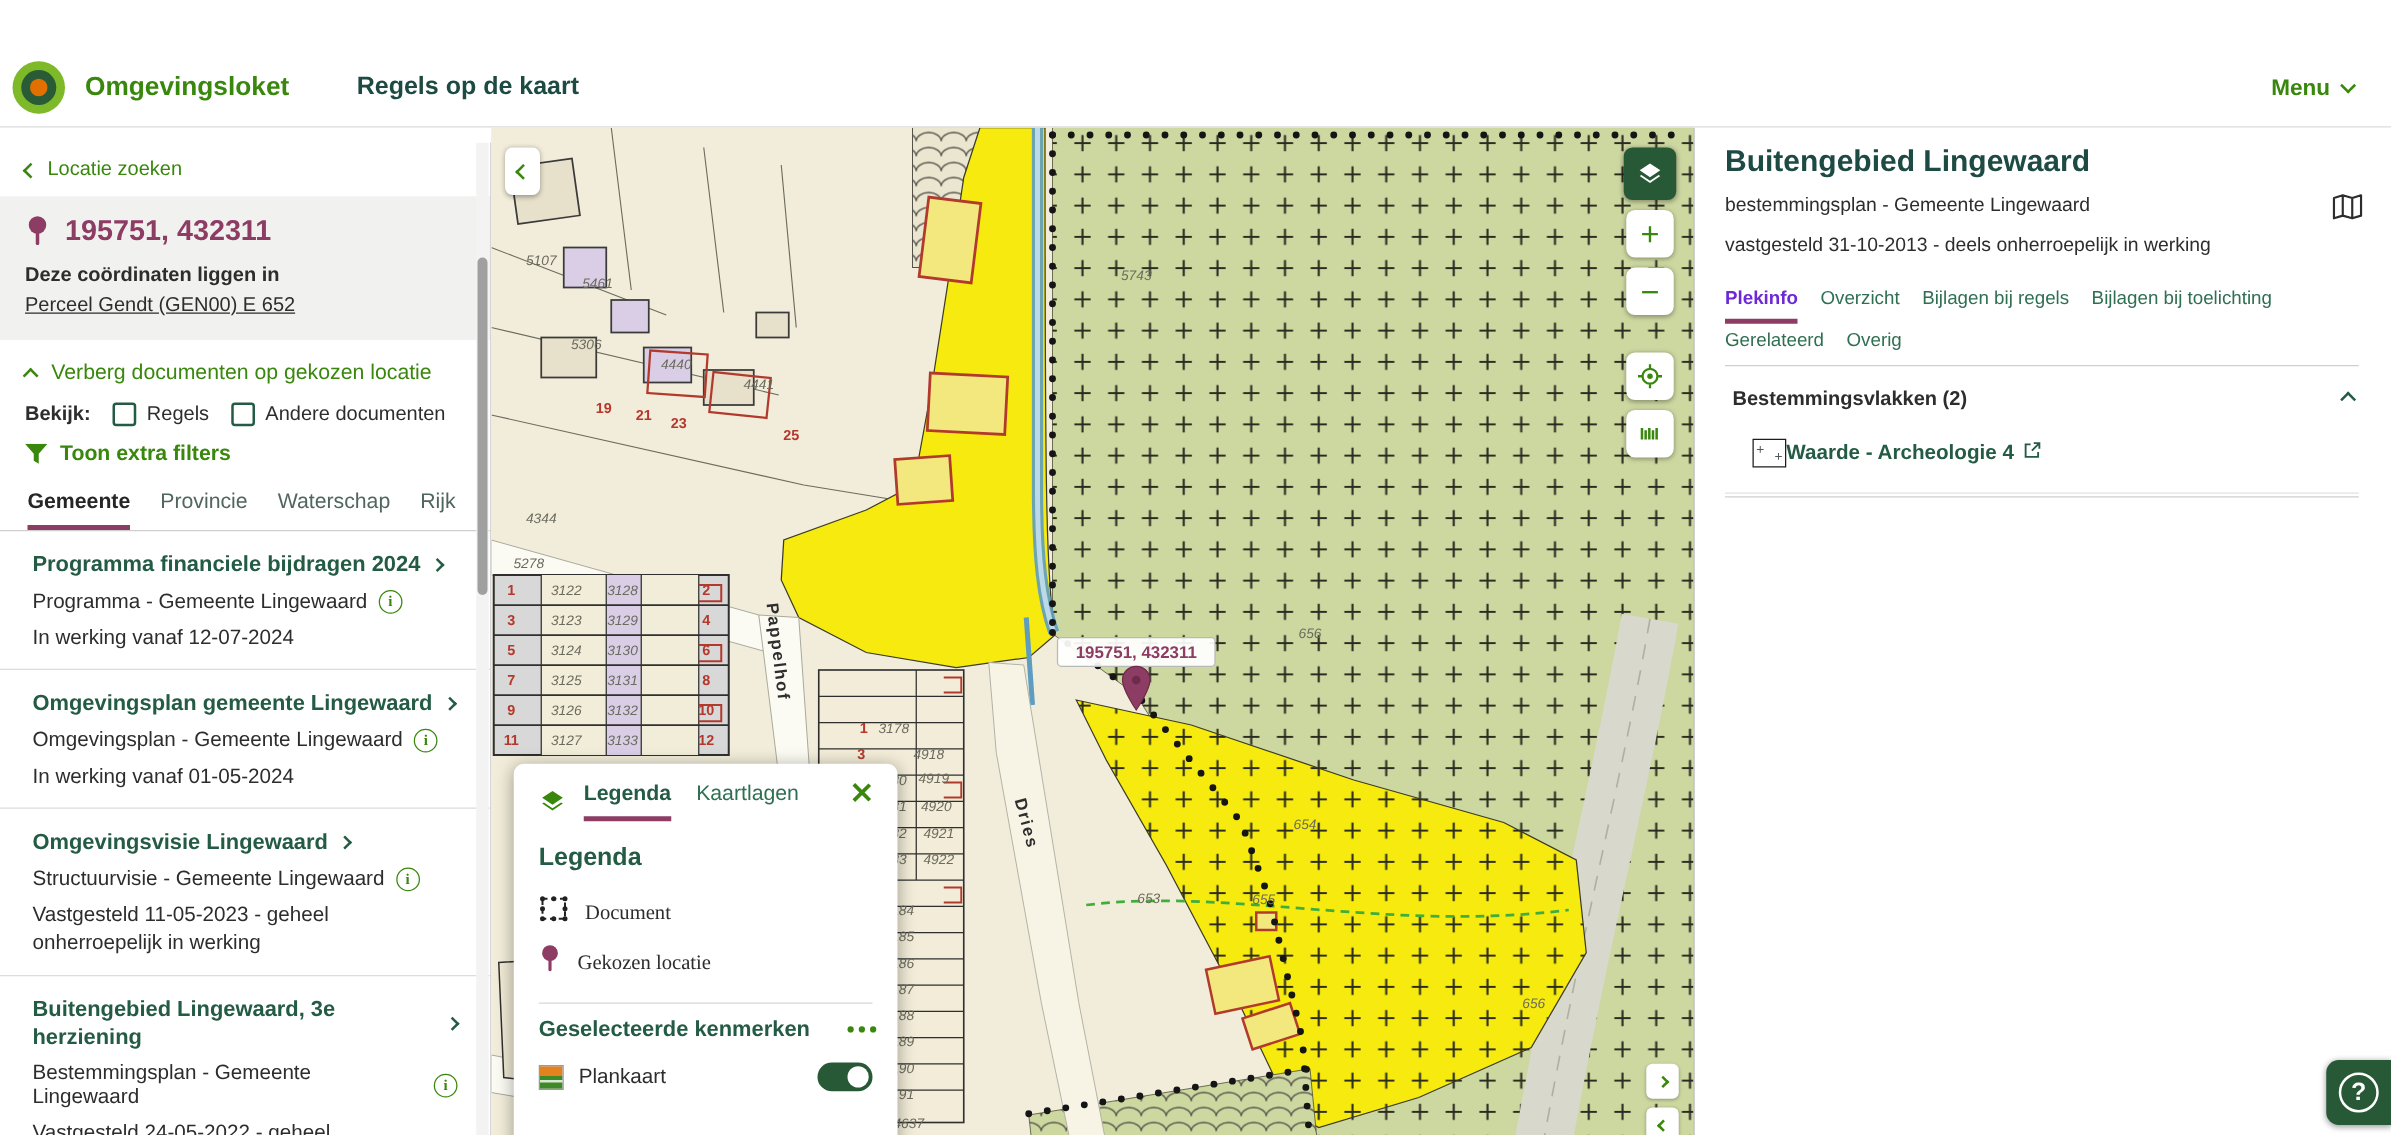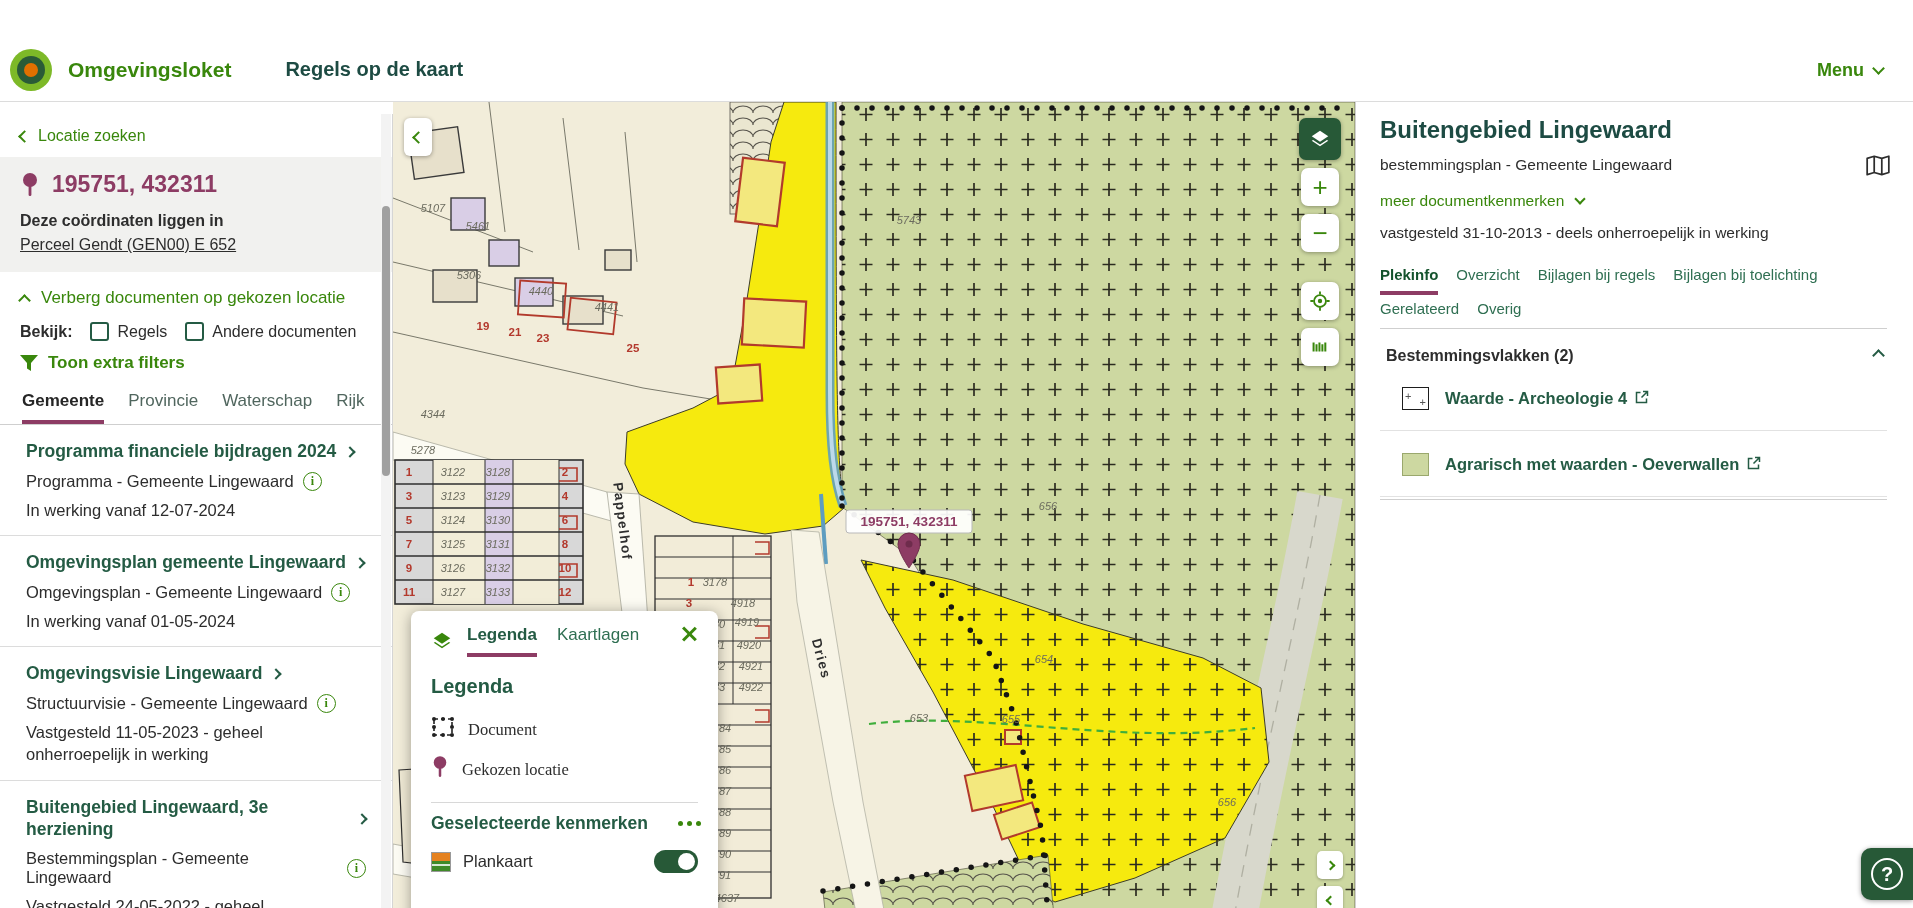--- a/index.html
+++ b/index.html
@@ -124,25 +124,25 @@
   .panel-sub { font-size:15.5px; margin-top:12px; }
   .panel-mapicon { position:absolute; right:22px; top:52px; cursor:pointer; }
   .more-link { display:flex; align-items:center; gap:12px; color:#39870c; font-size:15.5px;
     margin-top:18px; cursor:pointer; }
   .more-link .chev { border-color:#39870c; width:8px; height:8px; }
   .panel-status { font-size:15.5px; margin-top:14px; }
   .panel-tabs { display:flex; flex-wrap:wrap; gap:0 18px; margin-top:18px; font-size:15px;
     border-bottom:1px solid #cfcfcf; }
   .p-tab { padding:6px 0 8px; color:#2f6f52; cursor:pointer; border-bottom:4px solid transparent;
     margin-bottom:-1px; }
-  .p-tab.active { color:#14532d; font-weight:700; border-bottom-color:#8d3c64; }
+  .p-tab.active { color:#6d28d9; font-weight:700; border-bottom-color:#8d3c64; }
   .bv-head { display:flex; align-items:flex-start; margin-top:18px; font-size:16px; font-weight:700;
     padding:0 4px 0 6px; }
   .bv-head .chev { margin-left:auto; color:#245b44; cursor:pointer; }
-  .bv-item { display:flex; align-items:center; gap:16px; padding:22px 6px 20px 22px;
+  .bv-item { display:flex; align-items:center; padding:22px 6px 20px 22px;
     border-bottom:1px solid #e2e2e2; }
   .bv-item:first-of-type { border-top:none; }
   .swatch { width:27px; height:23px; flex:none; position:relative; }
   .swatch--archeologie { background:#fff; border:1.6px solid #1d1d1d; color:#555; }
   .swatch--archeologie::before { content:"+"; position:absolute; left:2px; top:2px; font-size:11px; }
   .swatch--archeologie::after { content:"+"; position:absolute; right:2px; bottom:1px; font-size:11px; }
   .swatch--agrarisch { background:#cdd8a1; border:1px solid #9aa86d; }
   .bv-link { color:#245b44; font-size:16.5px; font-weight:700; cursor:pointer;
     display:flex; align-items:center; gap:8px; }
   .panel-bottom-div { border-top:1px solid #cfcfcf; margin-top:2px; }
@@ -537,24 +537,20 @@
   </div>
 
   <section class="panel">
     <h2 class="panel-title">Buitengebied Lingewaard</h2>
     <div class="panel-sub">bestemmingsplan - Gemeente Lingewaard</div>
     <div class="panel-mapicon">
       <svg width="26" height="24" viewBox="0 0 24 22">
         <path d="M2 4 L8.5 2 L15.5 4 L22 2 V17 L15.5 19 L8.5 17 L2 19 Z M8.5 2 V17 M15.5 4 V19" stroke="#2d2d2d" stroke-width="1.6" fill="none" stroke-linejoin="round"></path>
       </svg>
     </div>
-    <div class="more-link">
-      <span>meer documentkenmerken</span>
-      <span class="chev chev-down"></span>
-    </div>
     <div class="panel-status">vastgesteld 31-10-2013 - deels onherroepelijk in werking</div>
 
     <div class="panel-tabs" id="panel-tabs">
         <span class="p-tab active">Plekinfo</span>
         <span class="p-tab">Overzicht</span>
         <span class="p-tab">Bijlagen bij regels</span>
         <span class="p-tab">Bijlagen bij toelichting</span>
         <span class="p-tab">Gerelateerd</span>
         <span class="p-tab">Overig</span>
       </div>
@@ -566,29 +562,20 @@
     <div id="bv-items">
         <div class="bv-item">
           <span class="swatch swatch--archeologie"></span>
           <a class="bv-link">
             <span>Waarde - Archeologie 4</span>
             <span><svg width="14" height="14" viewBox="0 0 14 14">
                 <path d="M5.5 2.5 H1.5 V12.5 H11.5 V8.5 M8 1.5 H12.5 V6 M12.5 1.5 L6.5 7.5" fill="none" stroke="#245b44" stroke-width="1.5"></path>
               </svg></span>
           </a>
         </div>
-        <div class="bv-item">
-          <span class="swatch swatch--agrarisch"></span>
-          <a class="bv-link">
-            <span>Agrarisch met waarden - Oeverwallen</span>
-            <span><svg width="14" height="14" viewBox="0 0 14 14">
-                <path d="M5.5 2.5 H1.5 V12.5 H11.5 V8.5 M8 1.5 H12.5 V6 M12.5 1.5 L6.5 7.5" fill="none" stroke="#245b44" stroke-width="1.5"></path>
-              </svg></span>
-          </a>
-        </div>
         <div class="panel-bottom-div"></div>
       </div>
   </section>
 
   <div class="help-btn">
     <div class="help-q">?</div>
   </div>
 </div>
 
 </body></html>

